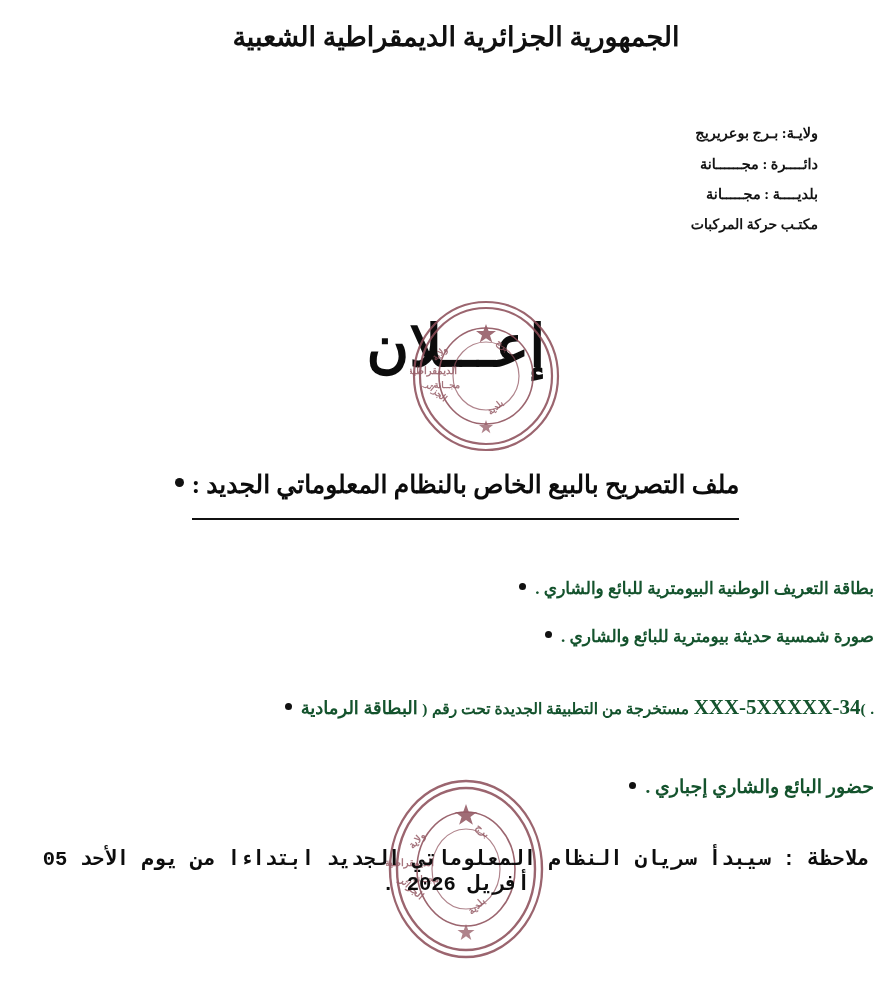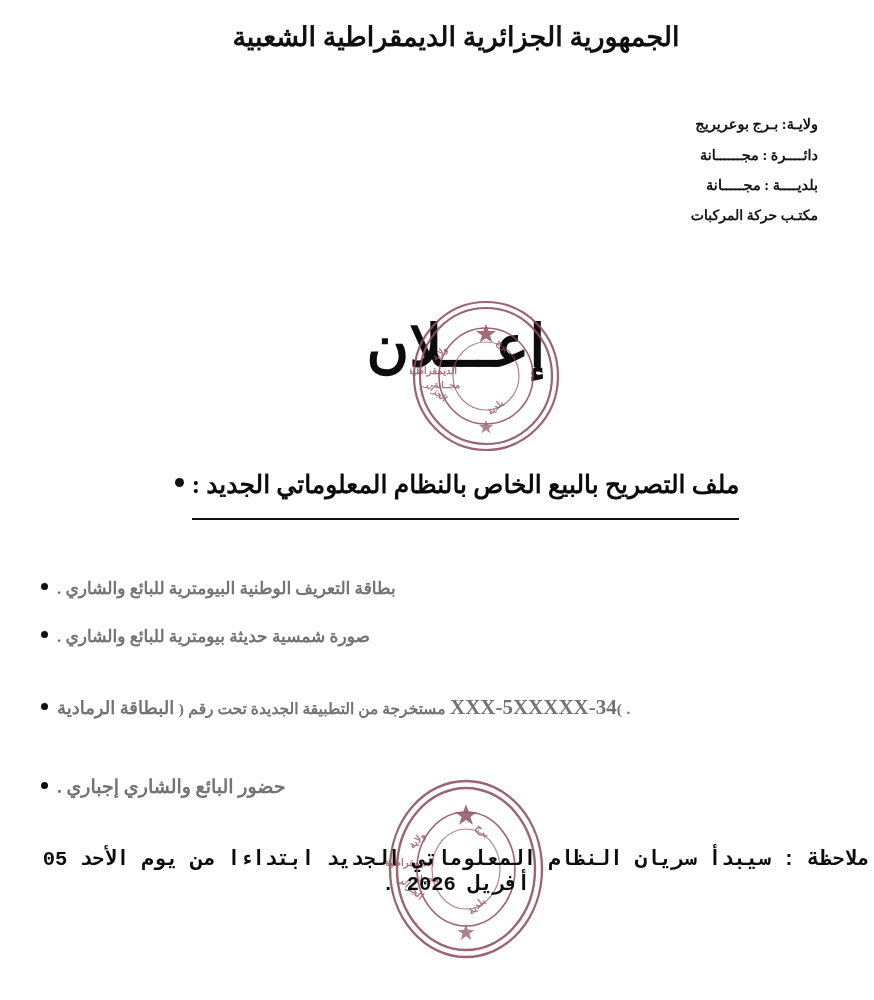--- a/index.html
+++ b/index.html
@@ -37,21 +37,21 @@
     color: #101010;
     letter-spacing: 0px;
   }
   .republic-title .line2 {
     display: block;
   }
 
   
   .admin-block {
     position: absolute;
-    top: 117px;
+    top: 126px;
     right: 56px;
     text-align: right;
     font-family: "Liberation Serif", serif;
     font-weight: bold;
     font-size: 14.5px;
     line-height: 1.0;
     color: #141414;
   }
   .admin-block .admin-line {
     margin-bottom: 16px;
@@ -140,24 +140,24 @@
   
   .req-list {
     position: absolute;
     top: 578px;
     right: 0;
     left: 0;
     z-index: 6;
   }
   .req-item {
     display: block;
-    text-align: left;
-    font-family: "Liberation Serif", serif;
-    font-weight: bold;
-    color: #737373;
+    text-align: right;
+    font-family: "Liberation Serif", serif;
+    font-weight: bold;
+    color: #14532d;
     line-height: 1.3;
     margin-bottom: 26px;
   }
   .req-item .bullet {
     display: inline-block;
     width: 7px;
     height: 7px;
     background: #111;
     border-radius: 50%;
     vertical-align: 4px;

